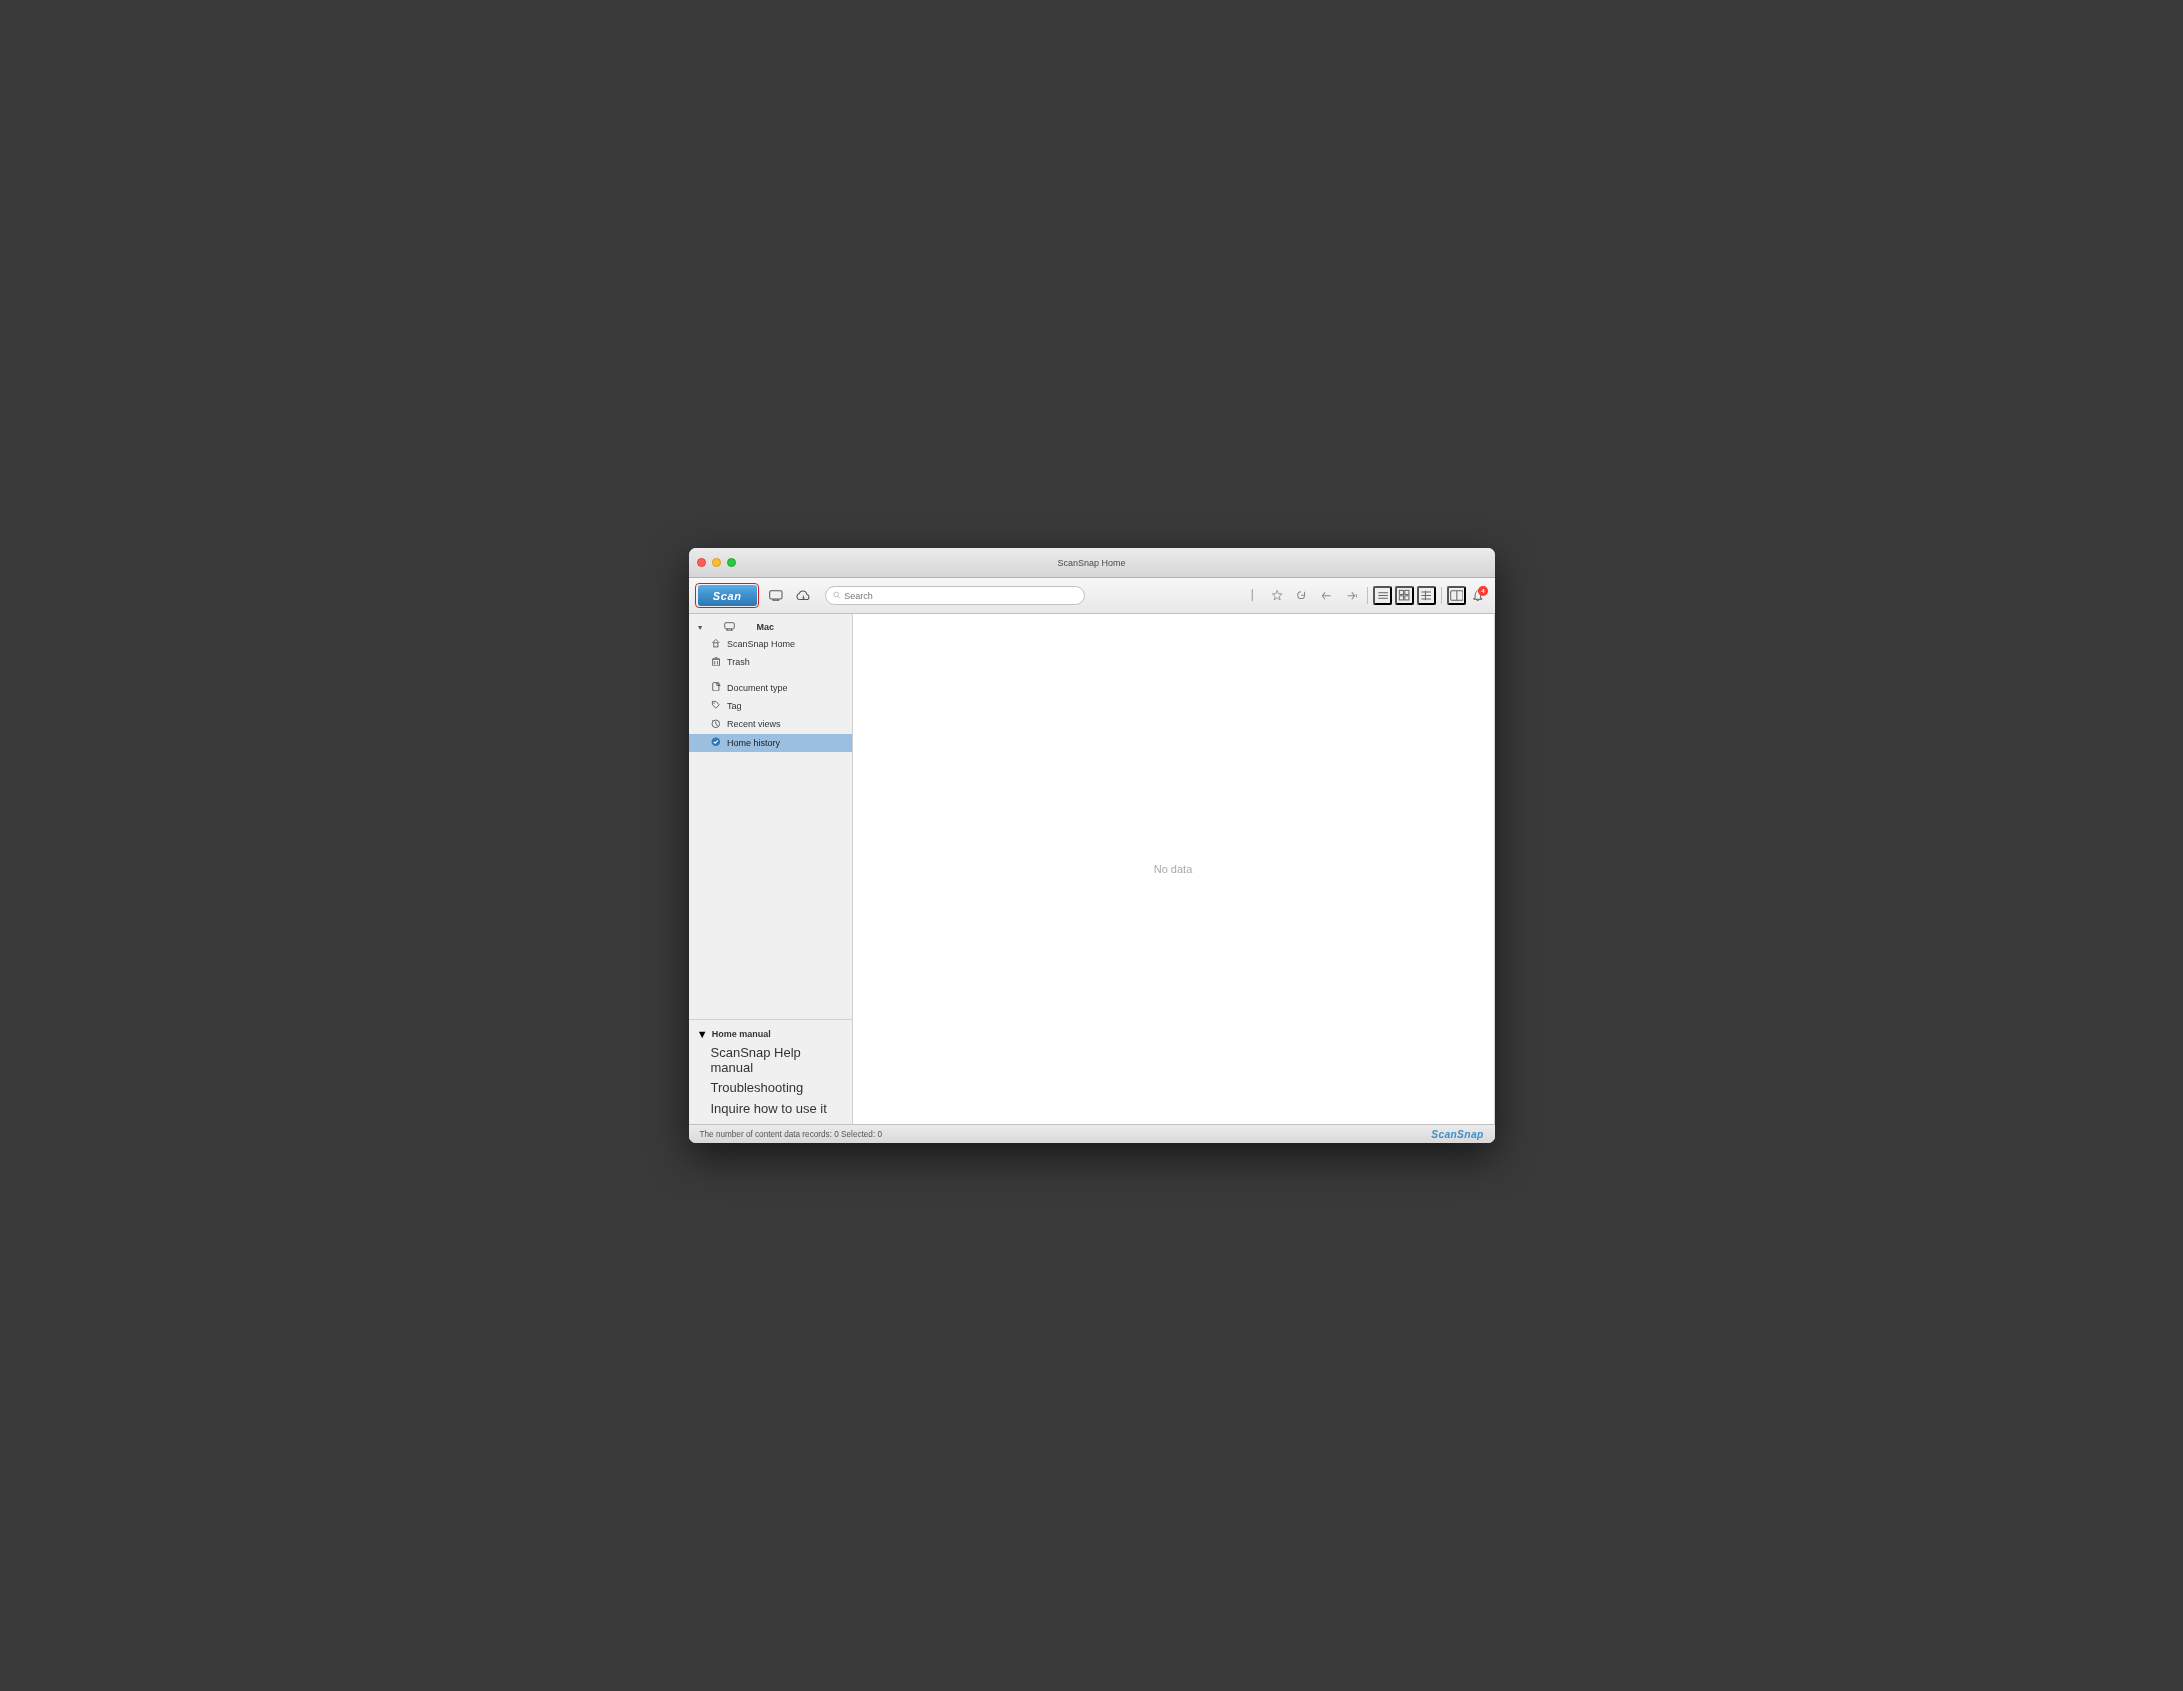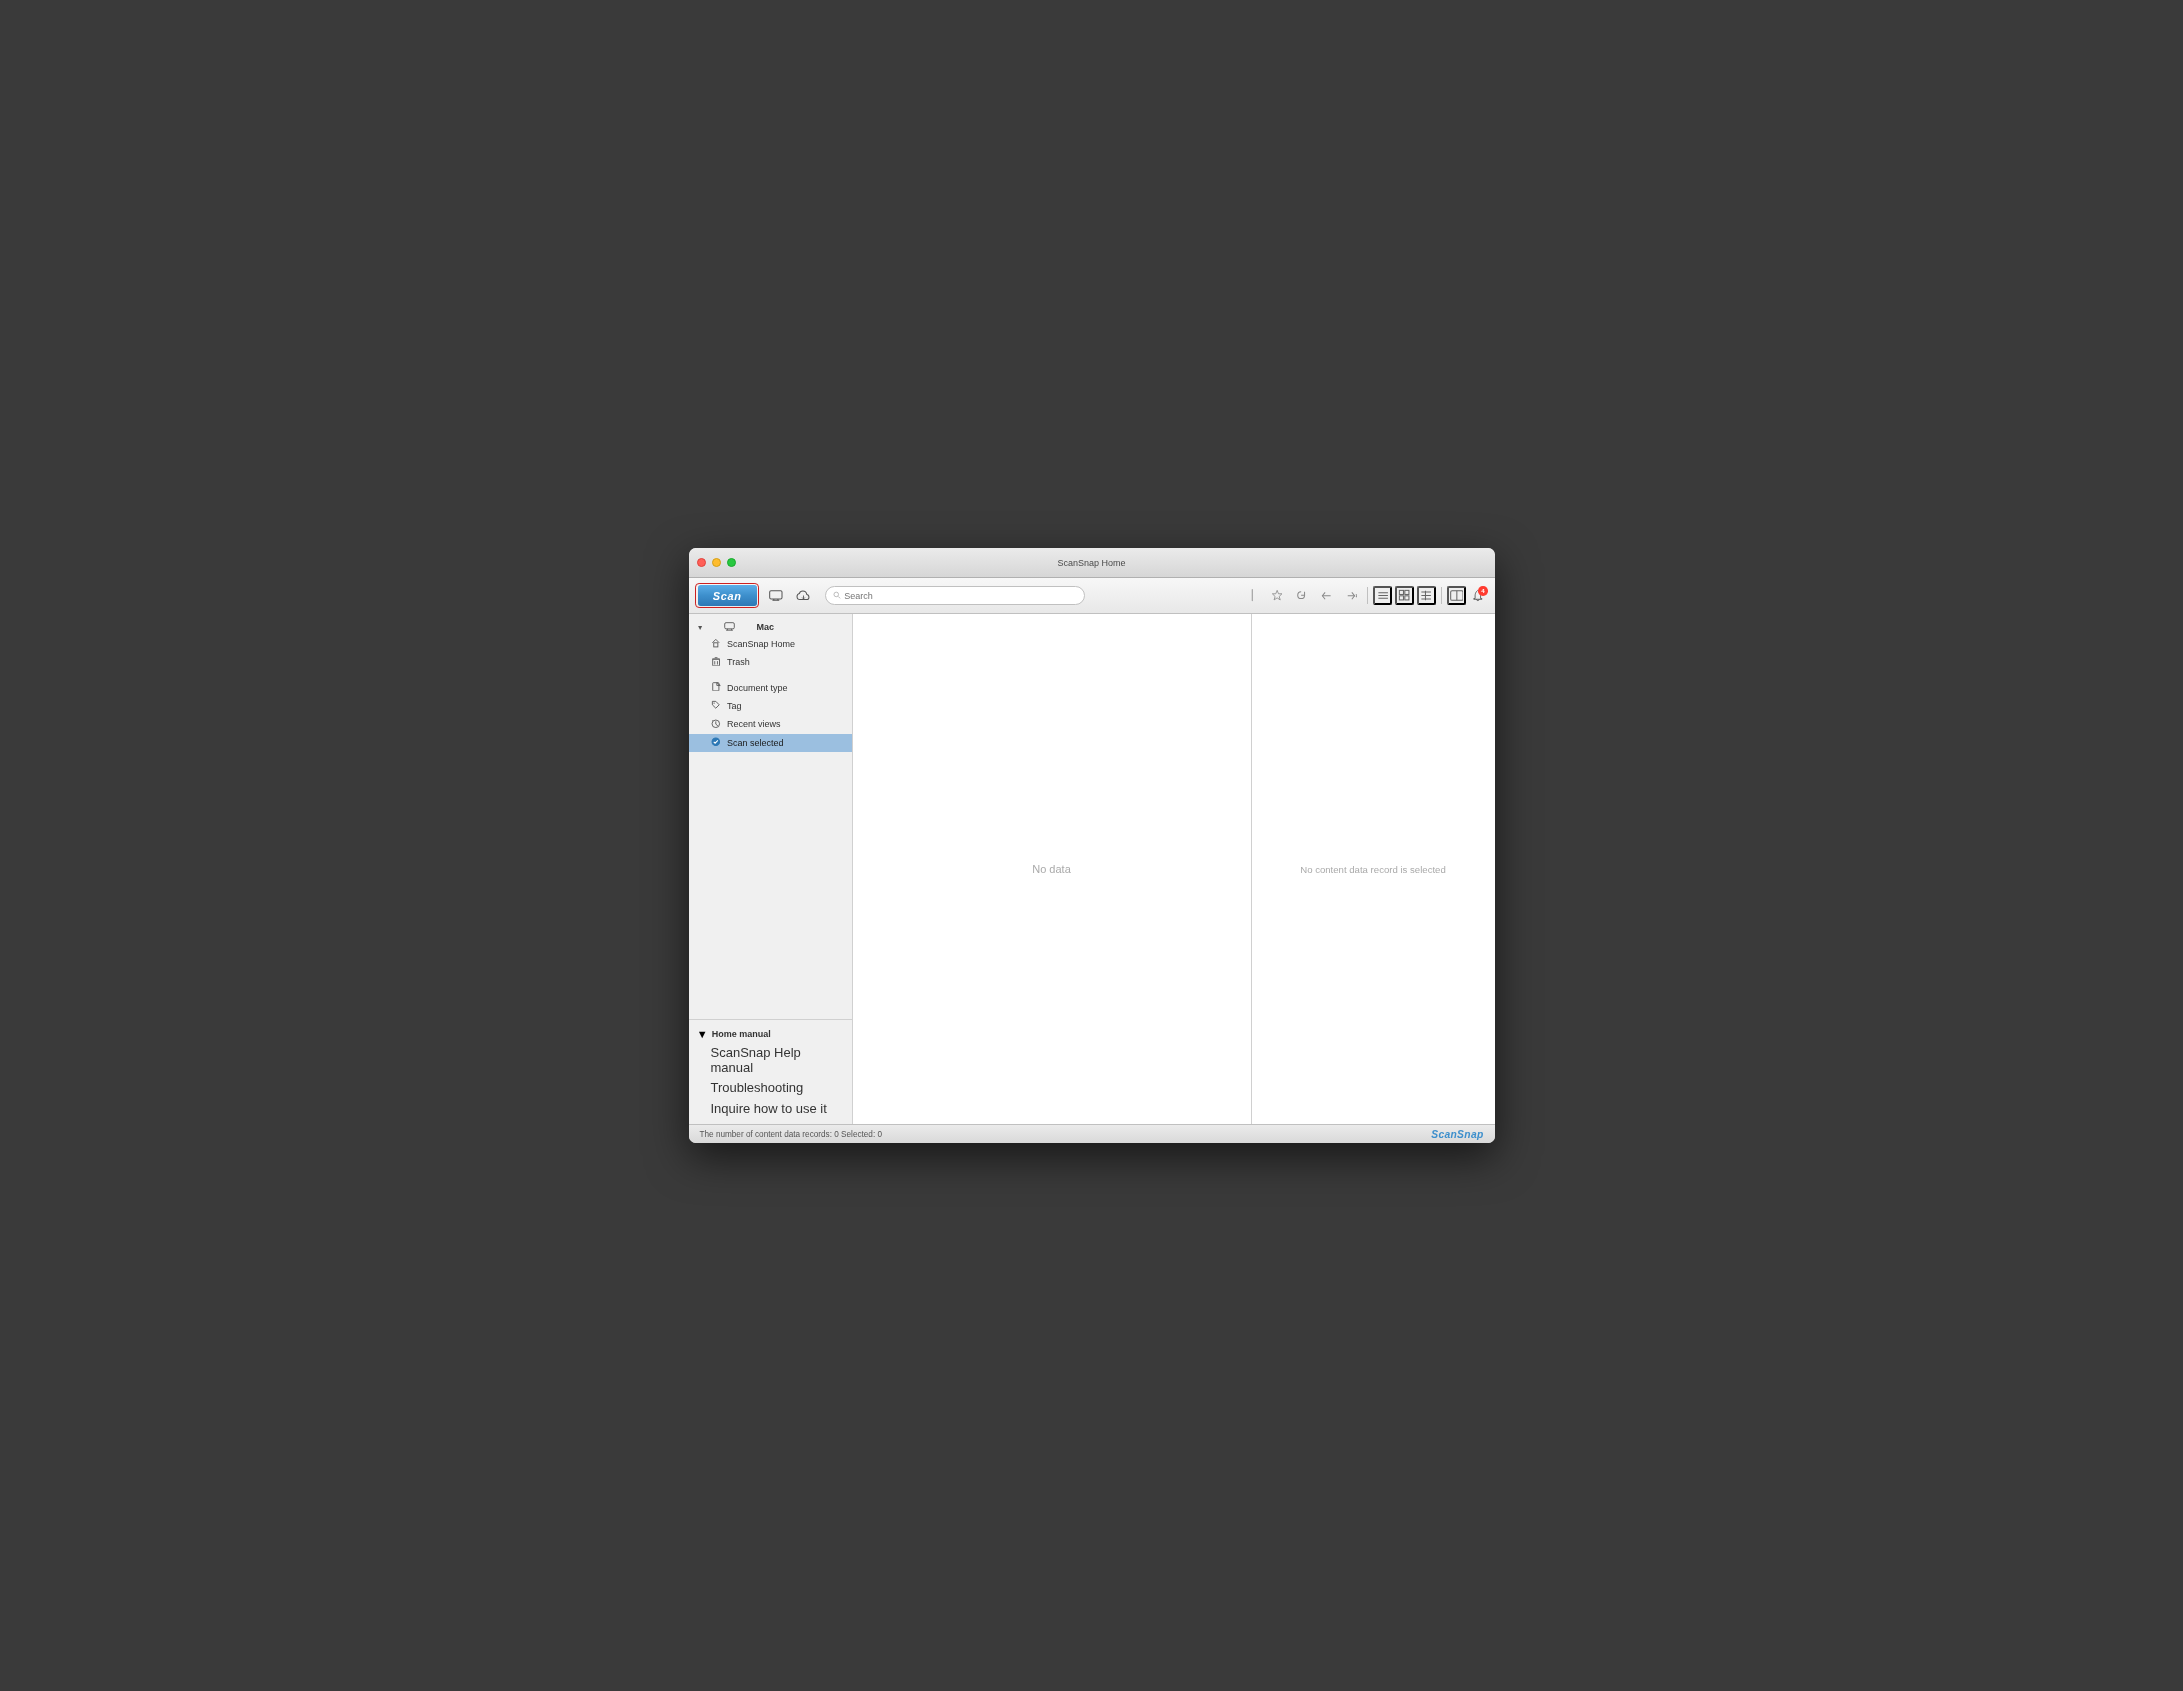--- a/index.html
+++ b/index.html
@@ -535,21 +535,21 @@
           <span>Recent views</span>
         </div>
 
         <div class="sidebar-item active">
           <span class="item-icon">
             <svg width="9.6" height="9.6" viewBox="0 0 14 14" fill="none">
               <circle cx="7" cy="7" r="5.5" stroke="#2d78b5" stroke-width="1.5" fill="#2d78b5"></circle>
               <polyline points="4,7 6,9 10,5" stroke="white" stroke-width="1.5" fill="none"></polyline>
             </svg>
           </span>
-          <span>Scan selected</span>
+          <span>Home history</span>
         </div>
 
       </div>
 
       <div class="sidebar-footer">
         <div class="sidebar-footer-header">
           <span class="chevron">▼</span>
           <span class="sidebar-section-label">Home manual</span>
         </div>
         <div class="sidebar-footer-item">
@@ -563,25 +563,20 @@
         </div>
       </div>
     </div>
 
     <div class="content-panel">
       <div class="content-empty">
         <span>No data</span>
       </div>
     </div>
 
-    <div class="detail-panel">
-      <div class="detail-empty">
-        <span>No content data record is selected</span>
-      </div>
-    </div>
 
   </div>
 
   <div class="status-bar">
     <span>The number of content data records: 0  Selected: 0</span>
     <span class="status-bar-brand">ScanSnap</span>
   </div>
 
 </div>
 

